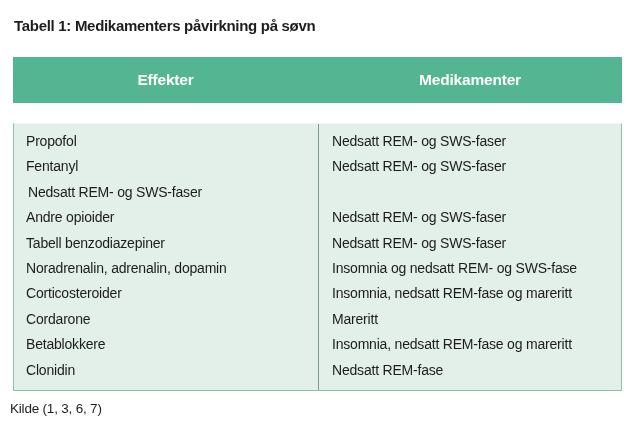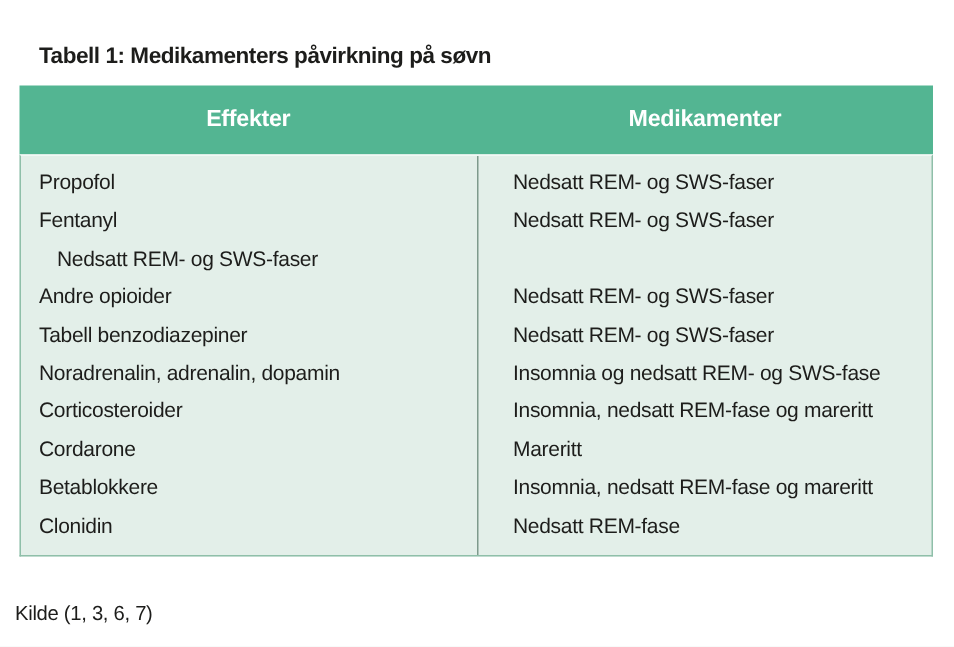--- a/index.html
+++ b/index.html
@@ -13,21 +13,21 @@
     font-family: "Liberation Sans", sans-serif;
     color: var(--text, #1d1d1b);
     overflow: hidden;
   }
   .page {
     position: relative;
     width: 636px;
     height: 431px;
   }
   .page-title {
-    margin: 16px;
+    margin: 4px;
     position: absolute;
     left: 10px;
     top: 13px;
     font-size: 15px;
     font-weight: bold;
     letter-spacing: -0.3px;
     color: var(--text, #1d1d1b);
   }
   .data-table {
     position: absolute;
@@ -54,20 +54,21 @@
     width: 305px;
   }
   .table-body {
     position: relative;
     background: var(--body-bg, #e3efe9);
     border-left: 1px solid var(--border, #8fbfa9);
     border-right: 1px solid var(--border, #8fbfa9);
     border-bottom: 1px solid var(--border, #8fbfa9);
     border-top: 1px solid #f2f8f5;
     padding: 5px 0 7px 0;
+    margin-top: 20px;
   }
   .column-divider {
     position: absolute;
     left: 304px;
     top: 0;
     bottom: 0;
     width: 1px;
     background: var(--divider, #7e9a8c);
   }
   .table-row {
@@ -77,21 +78,21 @@
     letter-spacing: -0.2px;
   }
   .cell-med {
     width: 292px;
     padding-left: 12px;
     white-space: nowrap;
     overflow: hidden;
   }
   .cell-eff {
     flex: 1;
-    padding-left: 24px;
+    padding-left: 14px;
     white-space: nowrap;
     overflow: hidden;
   }
   .source-note {
     position: absolute;
     left: 10px;
     top: 401px;
     font-size: 13.5px;
     letter-spacing: -0.2px;
     color: var(--text, #1d1d1b);

